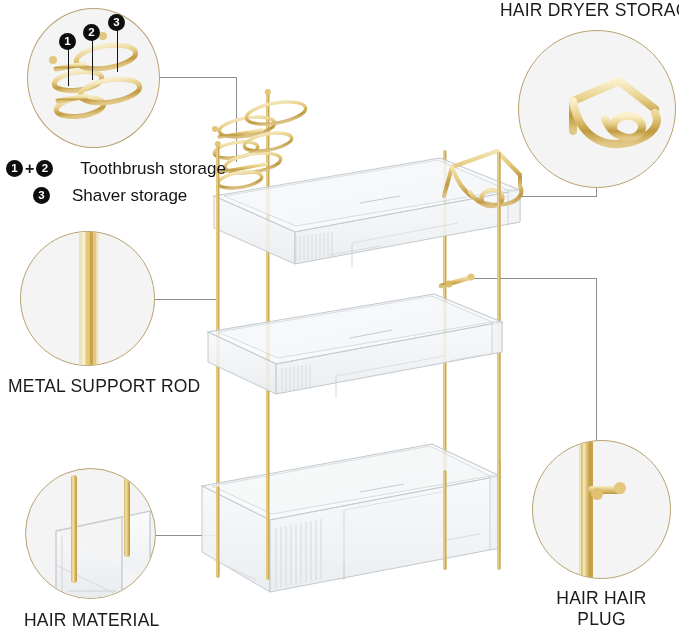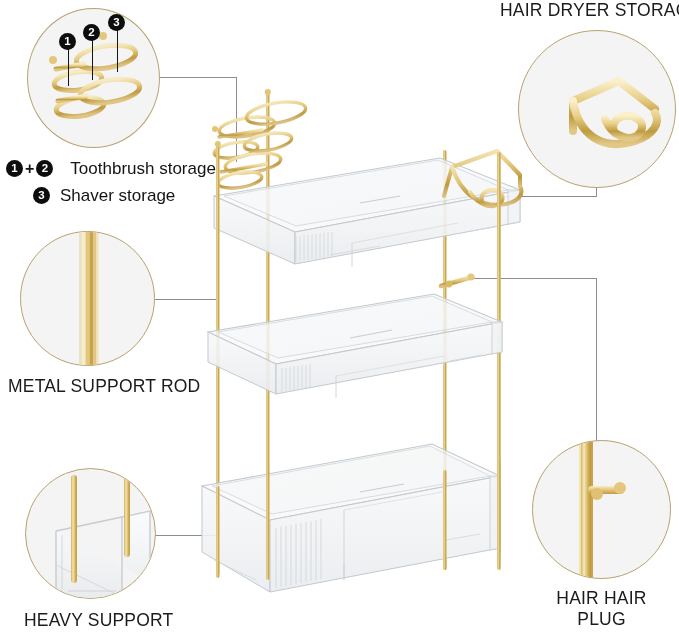--- a/index.html
+++ b/index.html
@@ -60,21 +60,21 @@
     line-height: 17px;
     text-align: center;
     vertical-align: middle;
     flex: 0 0 auto;
   }
   .plus {
     font-size: 16px;
     padding: 0 2px;
     font-weight: bold;
   }
-  .legend-text { padding-left: 17px; }
+  .legend-text { padding-left: 27px; }
   .connector {
     position: absolute;
     background: #8d8d8d;
   }
   .conn-h { height: 1px; }
   .conn-v { width: 1px; }
   .num-badge {
     position: absolute;
     width: 17px;
     height: 17px;
@@ -319,21 +319,21 @@
 
   <div class="legend" style="left:6px; top:155px;">
     <div class="legend-row">
       <span class="badge">1</span>
       <span class="plus">+</span>
       <span class="badge">2</span>
       <span class="legend-text">Toothbrush storage</span>
     </div>
     <div class="legend-row" style="padding-left:27px;">
       <span class="badge">3</span>
-      <span class="legend-text" style="padding-left:10px;">Shaver storage</span>
+      <span class="legend-text" style="padding-left:22px;">Shaver storage</span>
     </div>
   </div>
 
   <div class="label" style="left:500px; top:0px;">HAIR DRYER STORAGE</div>
 
   <div class="callout-circle" style="left:518px; top:30px; width:158px; height:158px;">
     <svg width="158" height="158">
       <defs>
         <linearGradient id="gH3" x1="0" y1="0" x2="0" y2="1">
           <stop offset="0%" stop-color="#fbf0cc"></stop>
@@ -380,21 +380,21 @@
       <path d="M 30,62 L 30,130 L 96,130 L 96,48 L 124,42 L 124,112" fill="url(#glassD)" stroke="#c6ccd1" stroke-width="1.4"></path>
       <path d="M 30,62 L 96,48" fill="none" stroke="#c6ccd1" stroke-width="1.4"></path>
       <path d="M 36,66 L 36,126" fill="none" stroke="#d2d7db" stroke-width="1"></path>
       <path d="M 30,96 L 96,128" fill="none" stroke="#d3d8dc" stroke-width="1"></path>
       <path d="M 42,122 L 90,122" fill="none" stroke="#cdd3d7" stroke-width="1.2"></path>
 
       <rect x="45" y="6" width="6" height="108" rx="3" fill="url(#gVd)"></rect>
       <rect x="98" y="2" width="6" height="86" rx="3" fill="url(#gVd)"></rect>
     </svg>
   </div>
-  <div class="label" style="left:24px; top:610px;">HEAVY SUPPORT</div>
+  <div class="label" style="left:24px; top:610px;">HAIR MATERIAL</div>
 
   <div class="callout-circle" style="left:532px; top:440px; width:139px; height:139px;">
     <svg width="139" height="139">
       <defs>
         <linearGradient id="gVp" x1="0" y1="0" x2="1" y2="0">
           <stop offset="0%" stop-color="#d8b65e"></stop>
           <stop offset="30%" stop-color="#f6e9bb"></stop>
           <stop offset="70%" stop-color="#d2b059"></stop>
           <stop offset="100%" stop-color="#bc963e"></stop>
         </linearGradient>

